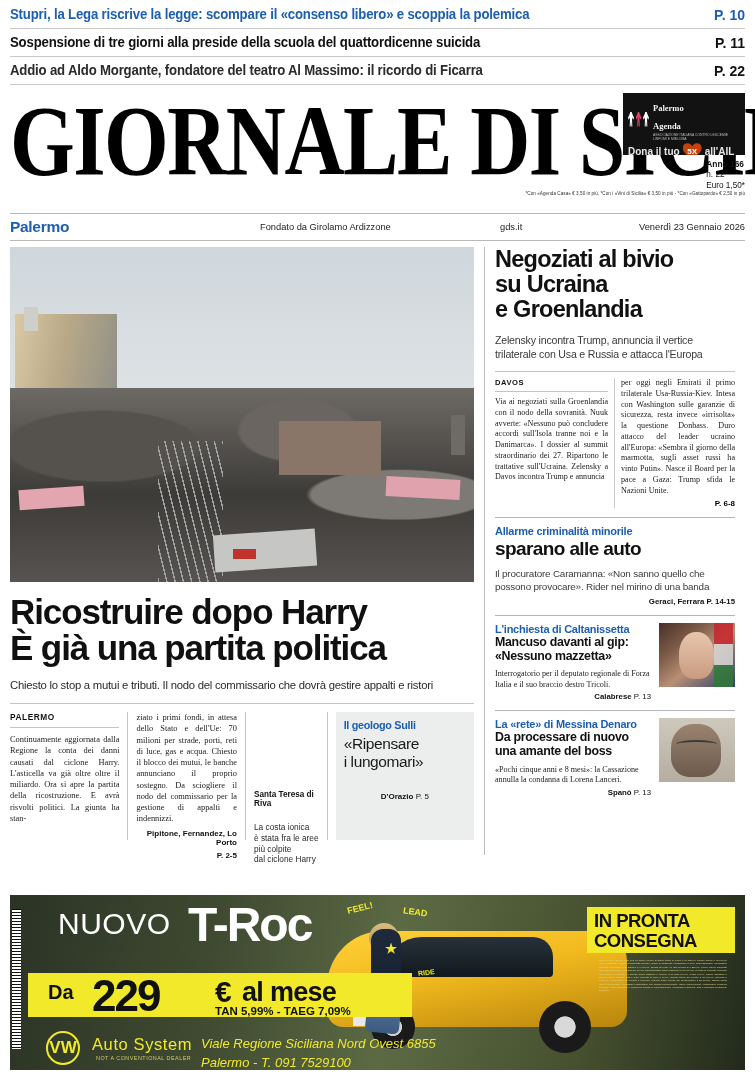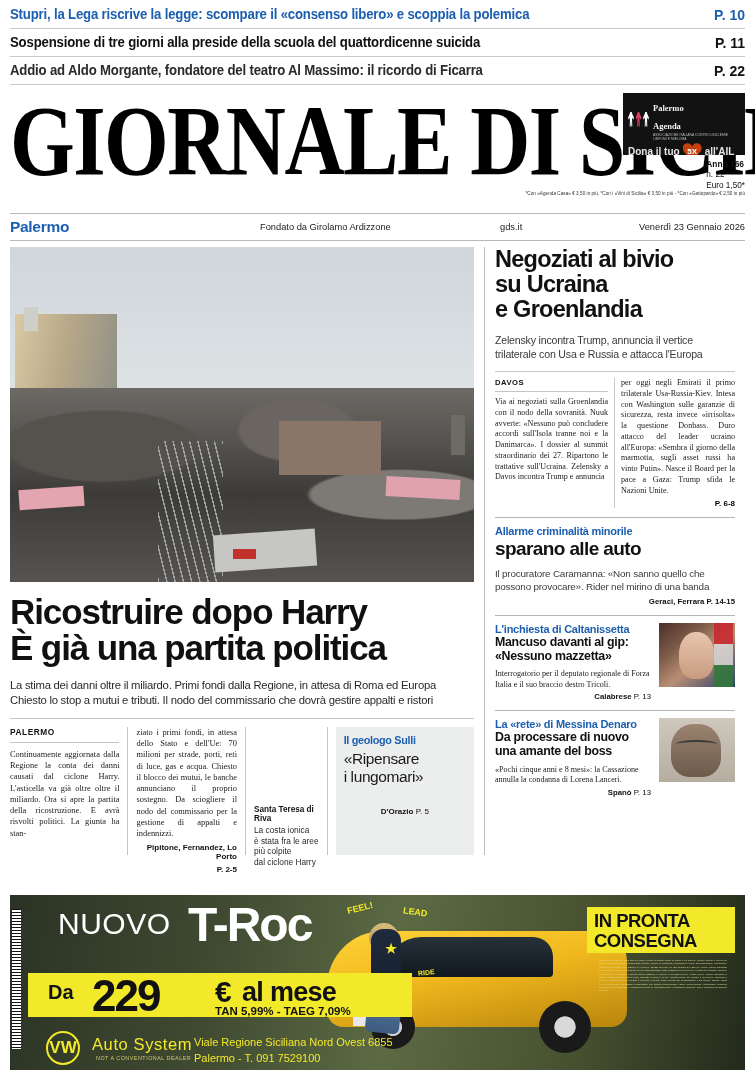--- a/index.html
+++ b/index.html
@@ -163,21 +163,21 @@
     border-bottom: 1px solid #c4c4c4; padding-bottom: 5px; margin-bottom: 6px;
   }
   .body-serif {
     font-family: "Liberation Serif", serif;
     font-size: 8.4px; line-height: 1.34; color:#1a1a1a; text-align: justify;
   }
   .byline {
     font-size: 8px; font-weight:700; text-align:right; color:#111; margin-top:4px;
   }
   .sant-title { font-size: 8.2px; font-weight:700; color:#111; }
-  .sant-body { font-size: 8.3px; line-height:1.3; color:#2a2a2a; margin-top:2px; }
+  .sant-body { font-size: 8.3px; line-height:1.3; color:#2a2a2a; margin-top:14px; }
   .geo-box { background:#eceded; padding: 7px 8px 8px 8px; height: 100%; }
   .geo-kicker { font-size: 10.8px; font-weight:700; color:#1c5fb0; letter-spacing:-0.3px; }
   .geo-quote { font-size: 15.5px; line-height:1.14; color:#1a1a1a; margin-top:4px; letter-spacing:-0.4px; }
   .geo-by { font-size: 8px; text-align:center; margin-top: 22px; color:#111; }
   .geo-by b { font-weight:700; }
 
   
   .r-head {
     font-size: 23.5px; font-weight:700; line-height:1.06; letter-spacing:-0.75px; color:#111;
   }
@@ -242,21 +242,21 @@
   .ad-mese { position:absolute; left: 232px; top: 82px; font-size: 27px; font-weight:700; color:#111; letter-spacing:-0.7px; }
   .ad-tan { position:absolute; left: 205px; top: 110px; font-size: 11.5px; font-weight:700; color:#111; }
   .ad-vw {
     position:absolute; left: 36px; top: 136px; width: 34px; height: 34px;
     border: 2.2px solid #f2e92a; border-radius:50%;
     display:flex; align-items:center; justify-content:center;
     color:#f2e92a; font-size: 17px; font-weight:700; font-family:"Liberation Sans",sans-serif;
   }
   .ad-dealer { position:absolute; left: 82px; top: 140px; color:#f2e92a; font-size: 16.5px; letter-spacing:0.6px; }
   .ad-dealer-sub { position:absolute; left: 86px; top: 160px; color:#cfc96f; font-size: 5.4px; letter-spacing:0.5px; }
-  .ad-addr { position:absolute; left: 184px; top: 140px; color:#f2e92a; font-size: 11px; line-height:1.45; }
+  .ad-addr { position:absolute; left: 191px; top: 140px; color:#f2e92a; font-size: 13px; line-height:1.45;font-style:italic; }
   .ad-car {
     position:absolute; right: 118px; top: 18px; width: 300px; height: 140px;
   }
   .ad-car-body {
     position:absolute; right: 0; top: 18px; width: 300px; height: 96px;
     background: linear-gradient(170deg,#ffd23a 0%, #f0b81d 45%, #b8850d 100%);
     border-radius: 56px 30px 16px 16px;
   }
   .ad-car-glass {
     position:absolute; right: 74px; top: 24px; width: 168px; height: 40px;
@@ -372,21 +372,20 @@
         <div class="ph-pink2"></div>
         <div class="ph-red"></div>
       </div>
 
       <div class="lead-head">
         <div>Ricostruire dopo Harry</div>
         <div>È già una partita politica</div>
       </div>
 
       <div class="lead-sub">
-        <div>La stima dei danni oltre il miliardo. Primi fondi dalla Regione, in attesa di Roma ed Europa</div>
         <div>Chiesto lo stop a mutui e tributi. Il nodo del commissario che dovrà gestire appalti e ristori</div>
       </div>
 
       <div class="lead-cols">
         <div class="lc lc1">
           <div class="kicker-pal">PALERMO</div>
           <div class="body-serif">Continuamente aggiornata dalla Regione la conta dei danni causati dal ciclone Harry. L'asticella va già oltre oltre il miliardo. Ora si apre la partita della ricostruzione. E avrà risvolti politici. La giunta ha stan-</div>
         </div>
         <div class="lc lc2">
           <div class="body-serif">ziato i primi fondi, in attesa dello Stato e dell'Ue: 70 milioni per strade, porti, reti di luce, gas e acqua. Chiesto il blocco dei mutui, le banche annunciano il proprio sostegno. Da sciogliere il nodo del commissario per la gestione di appalti e indennizzi.</div>

